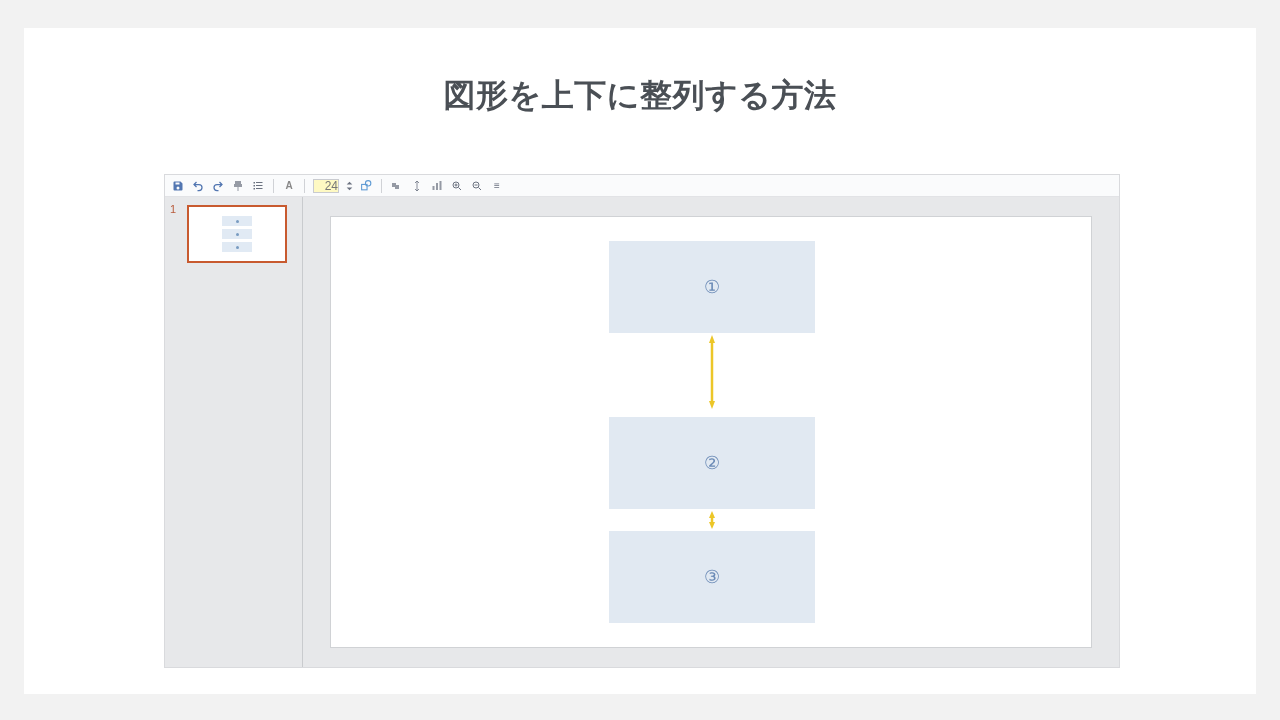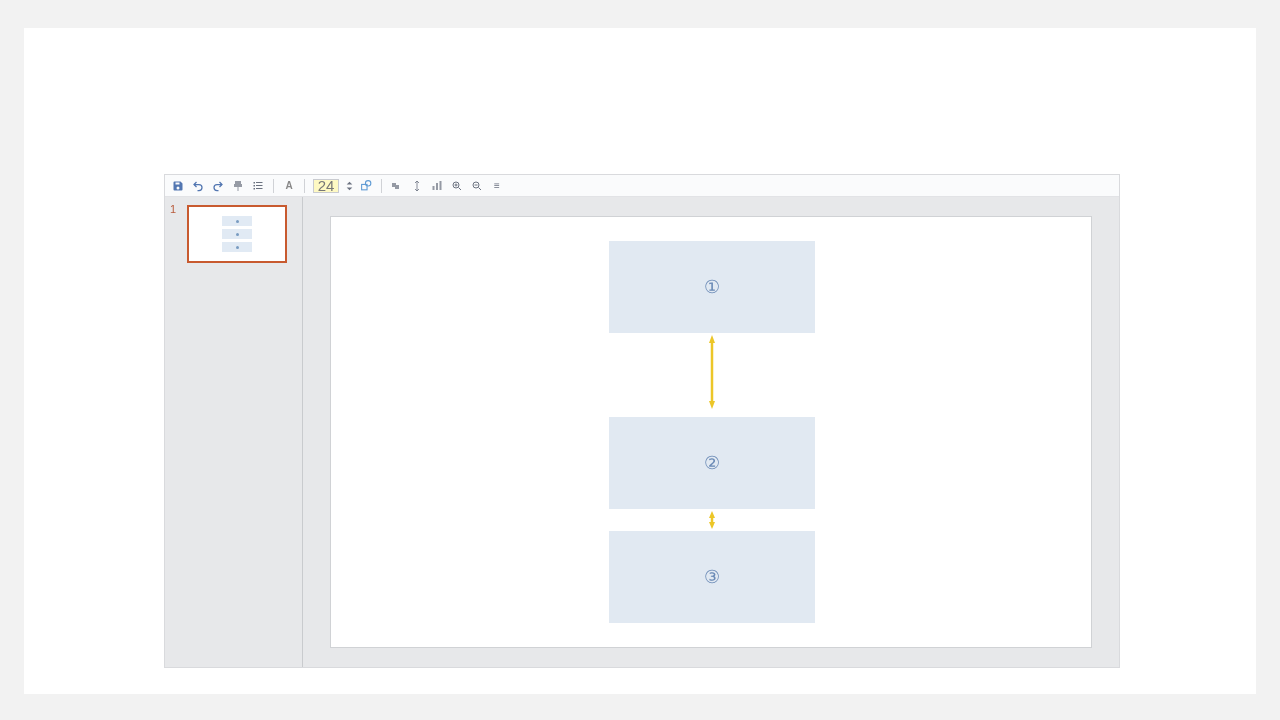--- a/index.html
+++ b/index.html
@@ -50,22 +50,22 @@
       height: 14px;
       color: #6b7280;
       cursor: pointer;
     }
     .toolbar .sep { width:1px; height:14px; background:#d0d2d6; margin:0 2px; }
     .fontbox {
       width: 26px;
       height: 14px;
       border: 1px solid #c9cbd0;
       background: #fef9c3;
-      font-size: 15px;
-      text-align: center;
+      font-size: 12px;
+      text-align: right;
       line-height: 12px;
       color: #777;
     }
     .app-body {
       position: absolute;
       top: 22px;
       left: 0;
       right: 0;
       bottom: 0;
     }
@@ -145,20 +145,21 @@
     }
     .arrow1 { top: 118px; height: 74px; }
     .arrow2 { top: 294px; height: 18px; }
     .arrow line { stroke: #ecc628; stroke-width: 2.5; }
     .arrow polygon { fill: #ecc628; }
   </style>
 </head>
 <body>
 
 <div class="page">
+  <h1 class="page-title">図形を上下に整列する方法</h1>
 
   <div class="app-window">
     <div class="toolbar">
       <span class="icon" style="color:#5276b1">
         <svg viewBox="0 0 24 24" width="12" height="12" fill="currentColor">
             <path d="M17 3H5a2 2 0 0 0-2 2v14a2 2 0 0 0 2 2h14a2 2 0 0 0 2-2V7l-4-4zM7 5h8v4H7V5zm5 14a3 3 0 1 1 0-6 3 3 0 0 1 0 6z"></path>
           </svg>
       </span>
       <span class="icon" style="color:#5276b1">
         <svg viewBox="0 0 24 24" width="12" height="12" fill="none" stroke="currentColor" stroke-width="2.5">

